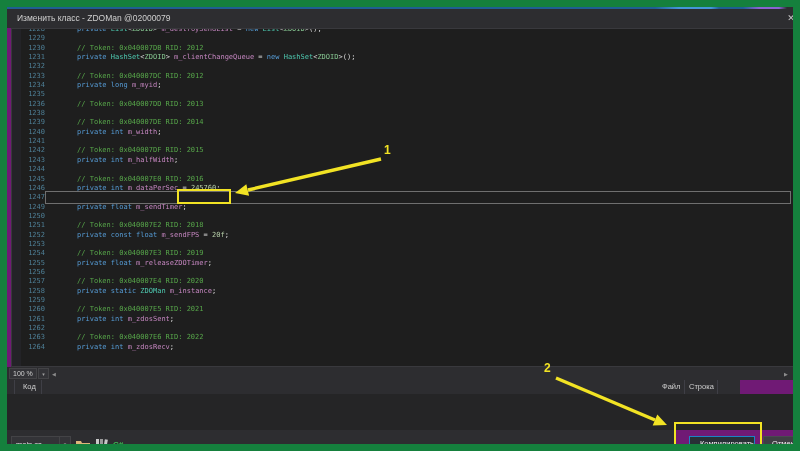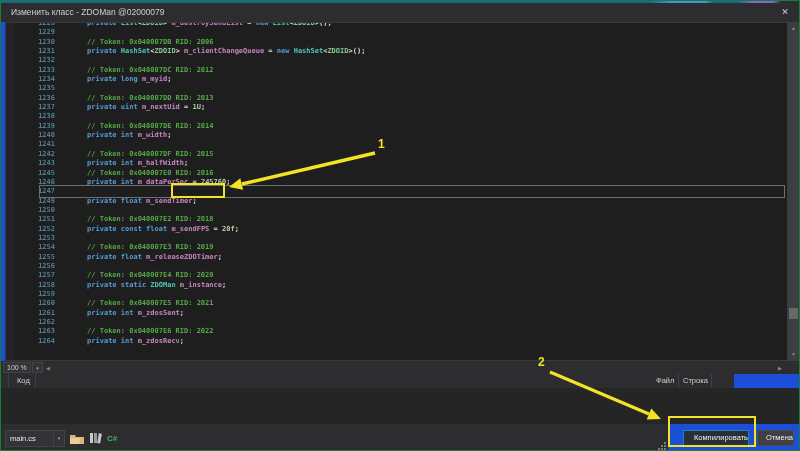--- a/index.html
+++ b/index.html
@@ -1,35 +1,35 @@
 <!DOCTYPE html>
 <html><head>
 <meta charset="utf-8">
 <style>
   html,body{margin:0;padding:0;background:#1a1a1a;}
-  #app{position:relative;width:800px;height:451px;background:#1d4ed8;overflow:hidden;
+  #app{position:relative;width:800px;height:451px;background:#701a75;overflow:hidden;
        font-family:"Liberation Sans",sans-serif;color:#d8d8d8;box-sizing:border-box;
-       border:1px solid #15803d;}
+       border:7px solid #15803d;}
   #app *{box-sizing:border-box;}
 
   
   .top-strip{position:absolute;left:0;top:0;width:800px;height:2px;
     background:linear-gradient(90deg,#1f5f93 0%,#1f5f93 81%,#4596d8 84%,#4596d8 88%,#1f5f93 89%,#1f5f93 92%,#8a63d2 94%,#8a63d2 96.5%,#2d2d30 97.5%);}
 
   
   .titlebar{position:absolute;left:0;top:2px;width:800px;height:19px;background:#2d2d30;}
   .title{position:absolute;left:10px;top:4px;font-size:8.5px;color:#cfcfcf;white-space:nowrap;}
   .close-btn{position:absolute;right:8px;top:2px;width:16px;height:15px;color:#c8c8c8;
     font-size:9px;line-height:15px;text-align:center;cursor:pointer;}
 
   
   .editor{position:absolute;left:4px;top:21px;width:782px;height:339px;background:#1e1e1e;
     border:1px solid #39393d;border-right:none;overflow:hidden;}
   .glyph-margin{position:absolute;left:0;top:0;width:9px;height:100%;background:#232327;}
-  .code-lines{position:absolute;left:16px;top:-4px;right:0;font-weight:bold;}
+  .code-lines{position:absolute;left:0;top:-4px;right:0;}
   .cl{display:flex;height:9.35px;line-height:9.4px;font-family:"DejaVu Sans Mono",monospace;font-size:7px;}
   .ln{flex:none;width:40px;padding-right:7px;text-align:right;color:#4e7f96;}
   .ct{white-space:pre;padding-left:4px;color:#dcdcdc;}
   .tp{color:#dcdcdc}.tk{color:#569cd6}.tt{color:#4ec9b0}.tz{color:#86c691}
   .tf{color:#c586c0}.tn{color:#b5cea8}.tc{color:#57a64a}
   .cur-line-box{position:absolute;left:33px;top:162px;width:746px;height:13px;
     border:1px solid #6f6f6f;pointer-events:none;}
 
   
   .vscroll{position:absolute;left:786px;top:21px;width:13px;height:339px;background:#3e3e42;}
@@ -98,21 +98,21 @@
         <div class="cl">
           <span class="ln">1228</span>
           <span class="ct"><span class="tp">     </span><span class="tk">private</span><span class="tp"> </span><span class="tt">List</span><span class="tp">&lt;</span><span class="tz">ZDOID</span><span class="tp">&gt; </span><span class="tf">m_destroySendList</span><span class="tp"> = </span><span class="tk">new</span><span class="tp"> </span><span class="tt">List</span><span class="tp">&lt;</span><span class="tz">ZDOID</span><span class="tp">&gt;();</span></span>
         </div>
         <div class="cl">
           <span class="ln">1229</span>
           <span class="ct"></span>
         </div>
         <div class="cl">
           <span class="ln">1230</span>
-          <span class="ct"><span class="tc">     // Token: 0x040007DB RID: 2006</span></span>
+          <span class="ct"><span class="tc">     // Token: 0x040007DB RID: 2012</span></span>
         </div>
         <div class="cl">
           <span class="ln">1231</span>
           <span class="ct"><span class="tp">     </span><span class="tk">private</span><span class="tp"> </span><span class="tt">HashSet</span><span class="tp">&lt;</span><span class="tz">ZDOID</span><span class="tp">&gt; </span><span class="tf">m_clientChangeQueue</span><span class="tp"> = </span><span class="tk">new</span><span class="tp"> </span><span class="tt">HashSet</span><span class="tp">&lt;</span><span class="tz">ZDOID</span><span class="tp">&gt;();</span></span>
         </div>
         <div class="cl">
           <span class="ln">1232</span>
           <span class="ct"></span>
         </div>
         <div class="cl">
@@ -125,24 +125,20 @@
         </div>
         <div class="cl">
           <span class="ln">1235</span>
           <span class="ct"></span>
         </div>
         <div class="cl">
           <span class="ln">1236</span>
           <span class="ct"><span class="tc">     // Token: 0x040007DD RID: 2013</span></span>
         </div>
         <div class="cl">
-          <span class="ln">1237</span>
-          <span class="ct"><span class="tp">     </span><span class="tk">private</span><span class="tp"> </span><span class="tk">uint</span><span class="tp"> </span><span class="tf">m_nextUid</span><span class="tp"> = </span><span class="tn">1U</span><span class="tp">;</span></span>
-        </div>
-        <div class="cl">
           <span class="ln">1238</span>
           <span class="ct"></span>
         </div>
         <div class="cl">
           <span class="ln">1239</span>
           <span class="ct"><span class="tc">     // Token: 0x040007DE RID: 2014</span></span>
         </div>
         <div class="cl">
           <span class="ln">1240</span>
           <span class="ct"><span class="tp">     </span><span class="tk">private</span><span class="tp"> </span><span class="tk">int</span><span class="tp"> </span><span class="tf">m_width</span><span class="tp">;</span></span>
@@ -151,20 +147,24 @@
           <span class="ln">1241</span>
           <span class="ct"></span>
         </div>
         <div class="cl">
           <span class="ln">1242</span>
           <span class="ct"><span class="tc">     // Token: 0x040007DF RID: 2015</span></span>
         </div>
         <div class="cl">
           <span class="ln">1243</span>
           <span class="ct"><span class="tp">     </span><span class="tk">private</span><span class="tp"> </span><span class="tk">int</span><span class="tp"> </span><span class="tf">m_halfWidth</span><span class="tp">;</span></span>
+        </div>
+        <div class="cl">
+          <span class="ln">1244</span>
+          <span class="ct"></span>
         </div>
         <div class="cl">
           <span class="ln">1245</span>
           <span class="ct"><span class="tc">     // Token: 0x040007E0 RID: 2016</span></span>
         </div>
         <div class="cl">
           <span class="ln">1246</span>
           <span class="ct"><span class="tp">     </span><span class="tk">private</span><span class="tp"> </span><span class="tk">int</span><span class="tp"> </span><span class="tf">m_dataPerSec</span><span class="tp"> = </span><span class="tn">245760</span><span class="tp">;</span></span>
         </div>
         <div class="cl">

